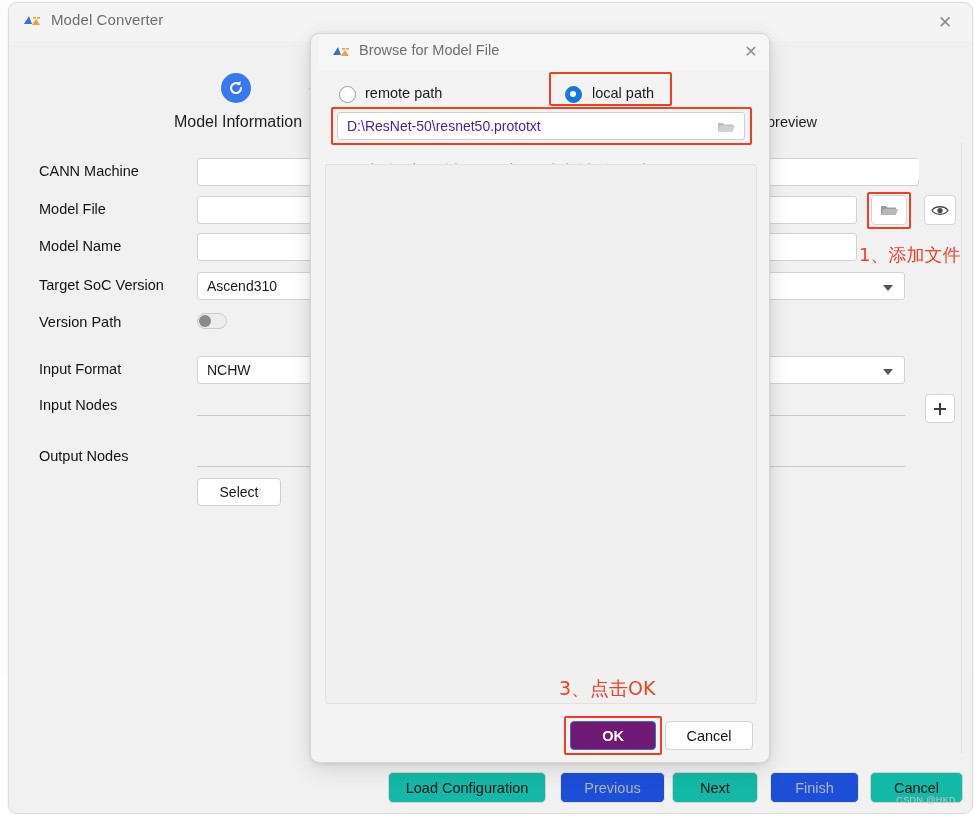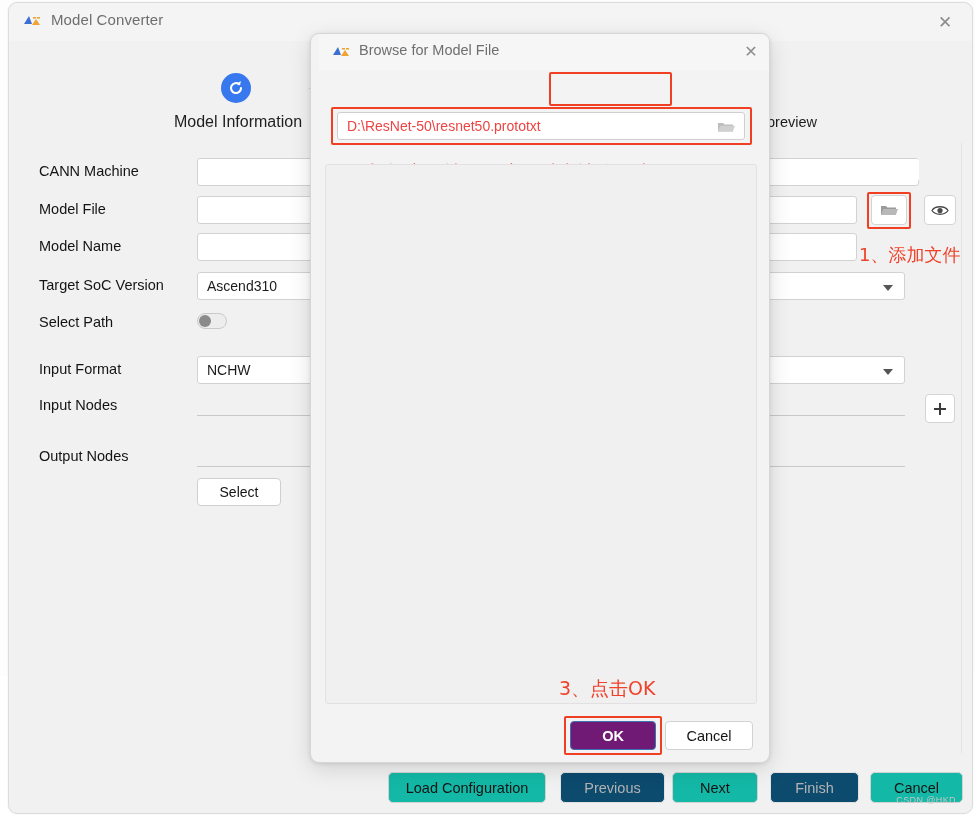--- a/index.html
+++ b/index.html
@@ -124,21 +124,21 @@
     font-size: 17px; white-space: nowrap;
   }
 
   
   .wiz-btn {
     position: absolute; height: 31px;
     background: #14b8a6; border: 1px solid #d2d2d2; border-radius: 5px;
     display:flex; align-items:center; justify-content:center;
     font-size: 14.5px; color: #141414;
   }
-  .wiz-btn.disabled { color: #b3b3b3; background:#0c4a6e; border-color:#e2e2e2; }
+  .wiz-btn.disabled { color: #b3b3b3; background:#1d4ed8; border-color:#e2e2e2; }
 
   
   .dialog {
     position: absolute;
     left: 310px; top: 33px;
     width: 460px; height: 730px;
     background: #f3f3f3;
     border: 1px solid #d7d7d7;
     border-radius: 9px;
     box-shadow: 0 6px 22px rgba(0,0,0,0.13), 0 1px 4px rgba(0,0,0,0.10);
@@ -162,21 +162,21 @@
   .radio.on::after {
     content:""; position:absolute; left:4px; top:4px;
     width:6px; height:6px; border-radius:50%; background:#fff;
   }
   .radio-text { position:absolute; font-size:14.5px; color:#1b1b1b; }
 
   .path-input {
     position:absolute; left:26px; top:78px; width:408px; height:28px;
     background:#fff; border:1px solid #cfcfcf; border-radius:3px;
   }
-  .path-value { position:absolute; left:9px; top:5px; font-size:14px; color:#ef4444; }
+  .path-value { position:absolute; left:9px; top:5px; font-size:14px; color:#4c1d95; }
 
   .dlg-body { position:absolute; left:14px; top:130px; width:432px; height:540px;
               background:#f0f0f0; border:1px solid #e1e1e1; border-radius:3px; }
 
   .dlg-ok {
     position:absolute; left:570px; top:721px; width:86px; height:29px;
     background:#701a75; border:1px solid #3b73b0; border-radius:4px;
     color:#fff; font-size:14.5px; font-weight:bold;
     display:flex; align-items:center; justify-content:center;
   }
@@ -221,21 +221,21 @@
       </svg>
     </div>
     <div class="step-label">Model Information</div>
     <div class="step-line"></div>
     <div class="preview-label">preview</div>
 
     <div class="form-label" style="top:160px">CANN Machine</div>
     <div class="form-label" style="top:198px">Model File</div>
     <div class="form-label" style="top:235px">Model Name</div>
     <div class="form-label" style="top:274px">Target SoC Version</div>
-    <div class="form-label" style="top:311px">Select Path</div>
+    <div class="form-label" style="top:311px">Version Path</div>
     <div class="form-label" style="top:358px">Input Format</div>
     <div class="form-label" style="top:394px">Input Nodes</div>
     <div class="form-label" style="top:445px">Output Nodes</div>
 
     <div class="field" style="top:155px; width:722px;"></div>
     <div class="whiteout"></div>
 
     <div class="field" style="top:193px; width:660px;"></div>
     <div class="field" style="top:230px; width:660px;"></div>
 
@@ -297,20 +297,27 @@
           <path d="M1 11 L6 3 L9 11 Z" fill="#3b6fd4"></path>
           <path d="M9 12 L13 6 L17 12 Z" fill="#f0a330"></path>
           <rect x="10" y="4" width="3" height="1.6" fill="#f0a330"></rect>
           <rect x="14" y="4" width="3" height="1.6" fill="#f0a330"></rect>
         </svg>
       </span>
       <span class="dlg-title-text">Browse for Model File</span>
       <span class="dlg-close">✕</span>
     </div>
 
+    <div class="radio-row">
+      <span class="radio" style="left:28px; top:6px;"></span>
+      <span class="radio-text" style="left:54px; top:5px;">remote path</span>
+
+      <span class="radio on" style="left:254px; top:6px;"></span>
+      <span class="radio-text" style="left:281px; top:5px;">local path</span>
+    </div>
     <div class="redbox" style="left:238px; top:38px; width:123px; height:34px;"></div>
 
     <div class="path-input">
       <span class="path-value" title="D:\ResNet-50\resnet50.prototxt">D:\ResNet-50\resnet50.prototxt</span>
       <span style="position:absolute; right:9px; top:7px;">
         <svg width="18" height="14" viewBox="0 0 18 14">
           <path d="M1 3 h5 l1.4 1.6 H16 V11.5 H1 Z" fill="#bdbdbd"></path>
           <path d="M3.2 5.8 H18 l-2.2 5.7 H1 Z" fill="#d0d0d0"></path>
         </svg>
       </span>

